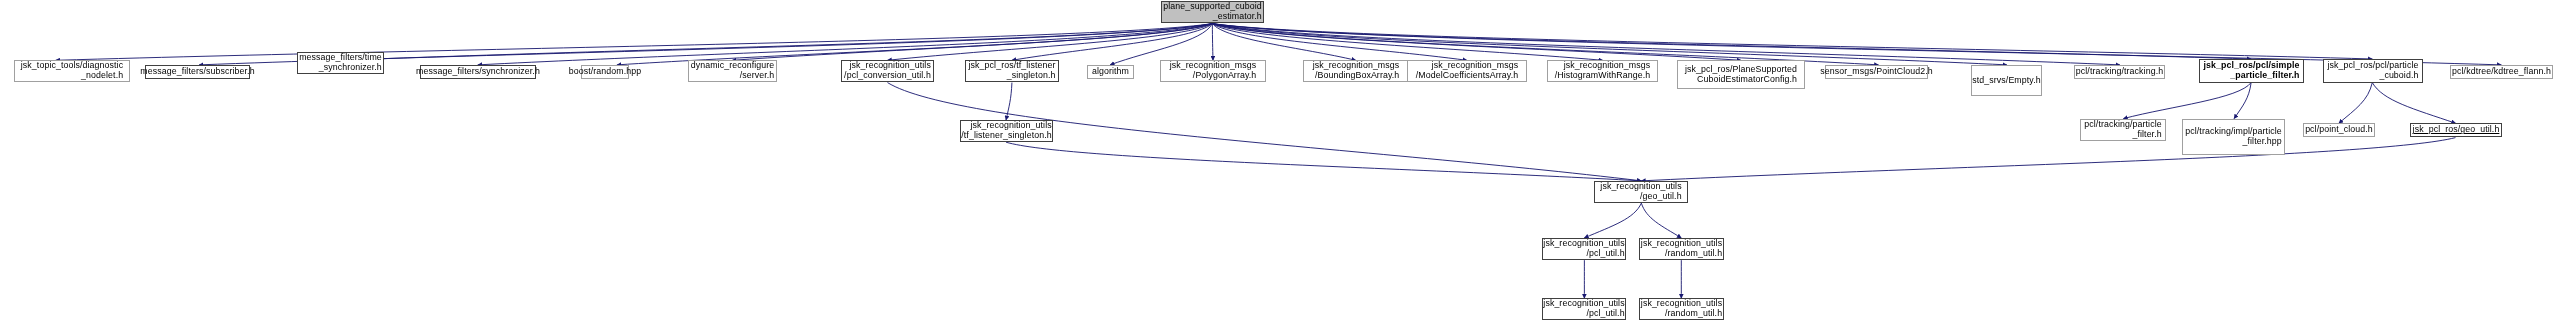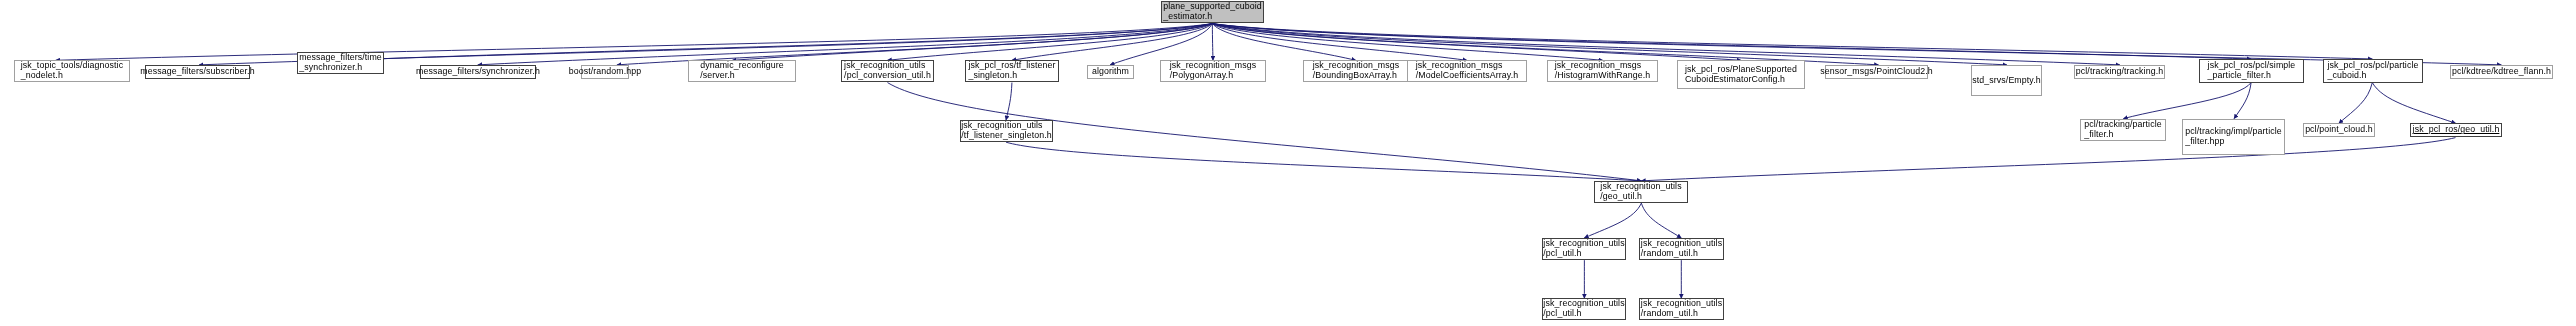--- a/index.html
+++ b/index.html
@@ -22,21 +22,21 @@
     width: 2576px;
     height: 327px;
     pointer-events: none;
   }
   .node {
     position: absolute;
     box-sizing: border-box;
     display: flex;
     align-items: center;
     justify-content: center;
-    text-align: left;
+    text-align: right;
     line-height: 1.12;
     background: #ffffff;
     border: 0.7px solid #a0a0a0;
     color: #000000;
     font-size: 8.8px;
     letter-spacing: 0.1px;
     white-space: pre-line;
     z-index: 3;
   }
   .node.strong {
@@ -95,41 +95,41 @@
   <div id="node-layer">
       <div class="node root" style="left: 1161px; top: 1.3px; width: 103px; height: 22px;">plane_supported_cuboid
 _estimator.h</div>
       <div class="node" style="left: 14px; top: 60px; width: 116px; height: 22px;">jsk_topic_tools/diagnostic
 _nodelet.h</div>
       <div class="node strong" style="left: 145px; top: 65px; width: 105px; height: 14.4px;">message_filters/subscriber.h</div>
       <div class="node strong" style="left: 297px; top: 52px; width: 87px; height: 22px;">message_filters/time
 _synchronizer.h</div>
       <div class="node strong" style="left: 420px; top: 65px; width: 116px; height: 14.4px;">message_filters/synchronizer.h</div>
       <div class="node" style="left: 581px; top: 65px; width: 48px; height: 14.4px;">boost/random.hpp</div>
-      <div class="node" style="left: 688px; top: 60px; width: 108px; height: 22px;">dynamic_reconfigure
+      <div class="node" style="left: 688px; top: 60px; width: 89px; height: 22px;">dynamic_reconfigure
 /server.h</div>
       <div class="node strong" style="left: 841px; top: 60px; width: 93px; height: 22px;">jsk_recognition_utils
 /pcl_conversion_util.h</div>
       <div class="node strong" style="left: 965px; top: 60px; width: 94px; height: 22px;">jsk_pcl_ros/tf_listener
 _singleton.h</div>
       <div class="node" style="left: 1087px; top: 65px; width: 47px; height: 14.4px;">algorithm</div>
       <div class="node" style="left: 1160px; top: 60px; width: 106px; height: 22px;">jsk_recognition_msgs
 /PolygonArray.h</div>
       <div class="node" style="left: 1303px; top: 60px; width: 106px; height: 22px;">jsk_recognition_msgs
 /BoundingBoxArray.h</div>
       <div class="node" style="left: 1407px; top: 60px; width: 120px; height: 22px;">jsk_recognition_msgs
 /ModelCoefficientsArray.h</div>
       <div class="node" style="left: 1547px; top: 60px; width: 111px; height: 22px;">jsk_recognition_msgs
 /HistogramWithRange.h</div>
       <div class="node" style="left: 1677px; top: 60px; width: 128px; height: 29px;">jsk_pcl_ros/PlaneSupported
 CuboidEstimatorConfig.h</div>
       <div class="node" style="left: 1825px; top: 65px; width: 103px; height: 14.4px;">sensor_msgs/PointCloud2.h</div>
       <div class="node" style="left: 1971px; top: 65px; width: 71px; height: 31px;">std_srvs/Empty.h</div>
       <div class="node" style="left: 2074px; top: 65px; width: 91px; height: 14.4px;">pcl/tracking/tracking.h</div>
-      <div class="node strong" style="left: 2199px; top: 59px; width: 105px; height: 23.6px;">jsk_pcl_ros/pcl/simple
+      <div class="node strong" style="left: 2199px; top: 59px; width: 105px; height: 23.6px; font-weight: bold;">jsk_pcl_ros/pcl/simple
 _particle_filter.h</div>
       <div class="node strong" style="left: 2323px; top: 59px; width: 100px; height: 23.6px;">jsk_pcl_ros/pcl/particle
 _cuboid.h</div>
       <div class="node" style="left: 2450px; top: 65px; width: 103px; height: 14.4px;">pcl/kdtree/kdtree_flann.h</div>
       <div class="node strong" style="left: 960px; top: 120px; width: 93px; height: 22px;">jsk_recognition_utils
 /tf_listener_singleton.h</div>
       <div class="node" style="left: 2080px; top: 119px; width: 86px; height: 22px;">pcl/tracking/particle
 _filter.h</div>
       <div class="node" style="left: 2182px; top: 119px; width: 103px; height: 36px;">pcl/tracking/impl/particle
 _filter.hpp</div>

